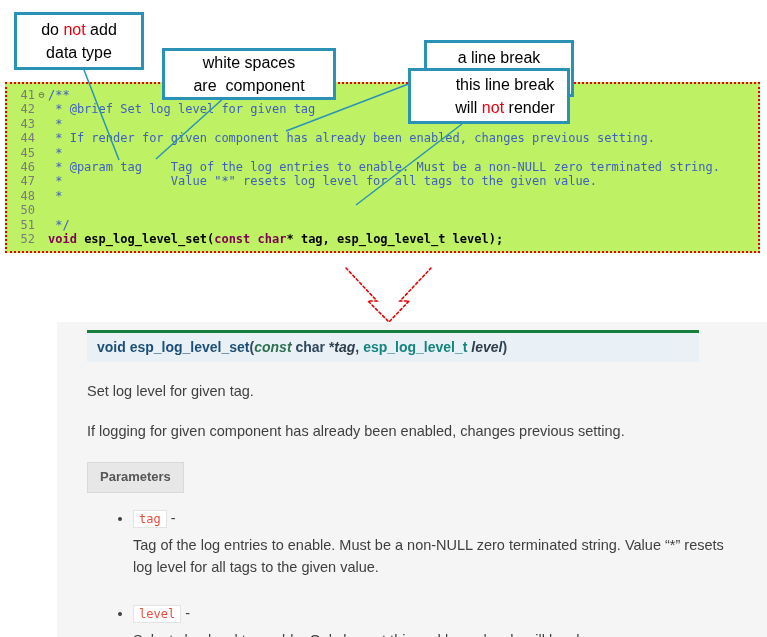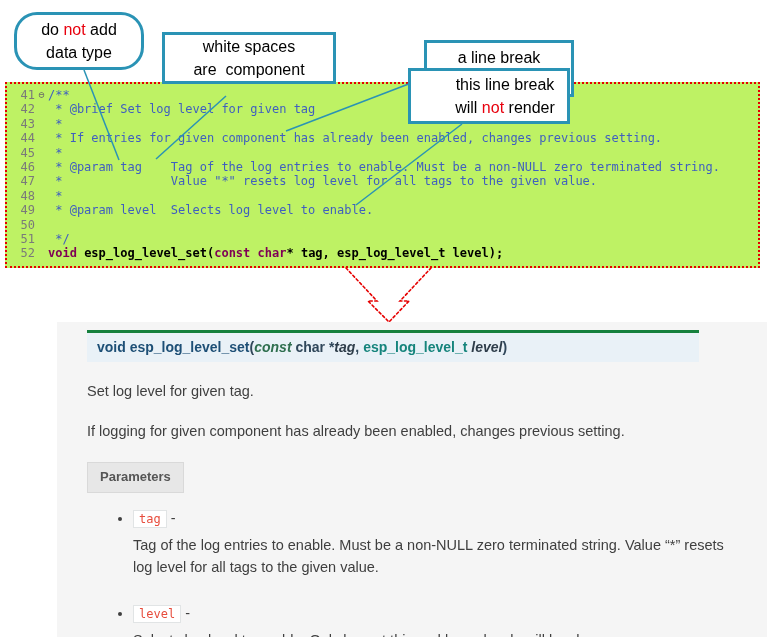--- a/index.html
+++ b/index.html
@@ -13,22 +13,22 @@
   
   .callout {
     position:absolute; z-index:4; background:#fff;
     border:3px solid #2a93b5;
     display:flex; flex-direction:column; justify-content:center; align-items:center;
     text-align:center; font-size:16px; color:#000; line-height:23px;
   }
   .co-line { white-space:pre; }
   .em-red { color:#e8000d; }
 
-  #callout-no-datatype   { left:14px;  top:12px; width:130px; height:58px;border-radius:23px; }
-  #callout-whitespace    { left:162px; top:32px; width:174px; height:52px; }
+  #callout-no-datatype   { left:14px;  top:12px; width:130px; height:58px; }
+  #callout-whitespace    { left:162px; top:48px; width:174px; height:52px; }
   #callout-break-render  { left:424px; top:6px;  width:150px; height:57px;margin-top:34px; }
   #callout-break-norender{ left:408px; top:68px; width:162px; height:56px;padding-left:32px; }
 
   
   #overlay { position:absolute; left:0; top:0; z-index:3; pointer-events:none; }
 
   
   #code-block {
     position:absolute; z-index:1;
     left:5px; top:82px; width:755px;
@@ -133,46 +133,41 @@
           <span class="ctext"><span class="cmt"> * @brief Set log level for given tag</span></span>
         </div>
         <div class="code-row">
           <span class="lnum">43</span>
           <span class="fold"></span>
           <span class="ctext"><span class="cmt"> *</span></span>
         </div>
         <div class="code-row">
           <span class="lnum">44</span>
           <span class="fold"></span>
-          <span class="ctext"><span class="cmt"> * If entries for given component has already been enabled, changes previous setting.</span></span>
+          <span class="ctext"><span class="cmt"> * If render for given component has already been enabled, changes previous setting.</span></span>
         </div>
         <div class="code-row">
           <span class="lnum">45</span>
           <span class="fold"></span>
           <span class="ctext"><span class="cmt"> *</span></span>
         </div>
         <div class="code-row">
           <span class="lnum">46</span>
           <span class="fold"></span>
           <span class="ctext"><span class="cmt"> * @param tag    Tag of the log entries to enable. Must be a non-NULL zero terminated string.</span></span>
         </div>
         <div class="code-row">
           <span class="lnum">47</span>
           <span class="fold"></span>
           <span class="ctext"><span class="cmt"> *               Value "*" resets log level for all tags to the given value.</span></span>
         </div>
         <div class="code-row">
           <span class="lnum">48</span>
           <span class="fold"></span>
           <span class="ctext"><span class="cmt"> *</span></span>
-        </div>
-        <div class="code-row">
-          <span class="lnum">49</span>
-          <span class="fold"></span>
-          <span class="ctext"><span class="cmt"> * @param level  Selects log level to enable.</span></span>
         </div>
         <div class="code-row">
           <span class="lnum">50</span>
           <span class="fold"></span>
         </div>
         <div class="code-row">
           <span class="lnum">51</span>
           <span class="fold"></span>
           <span class="ctext"><span class="cmt"> */</span></span>
         </div>

